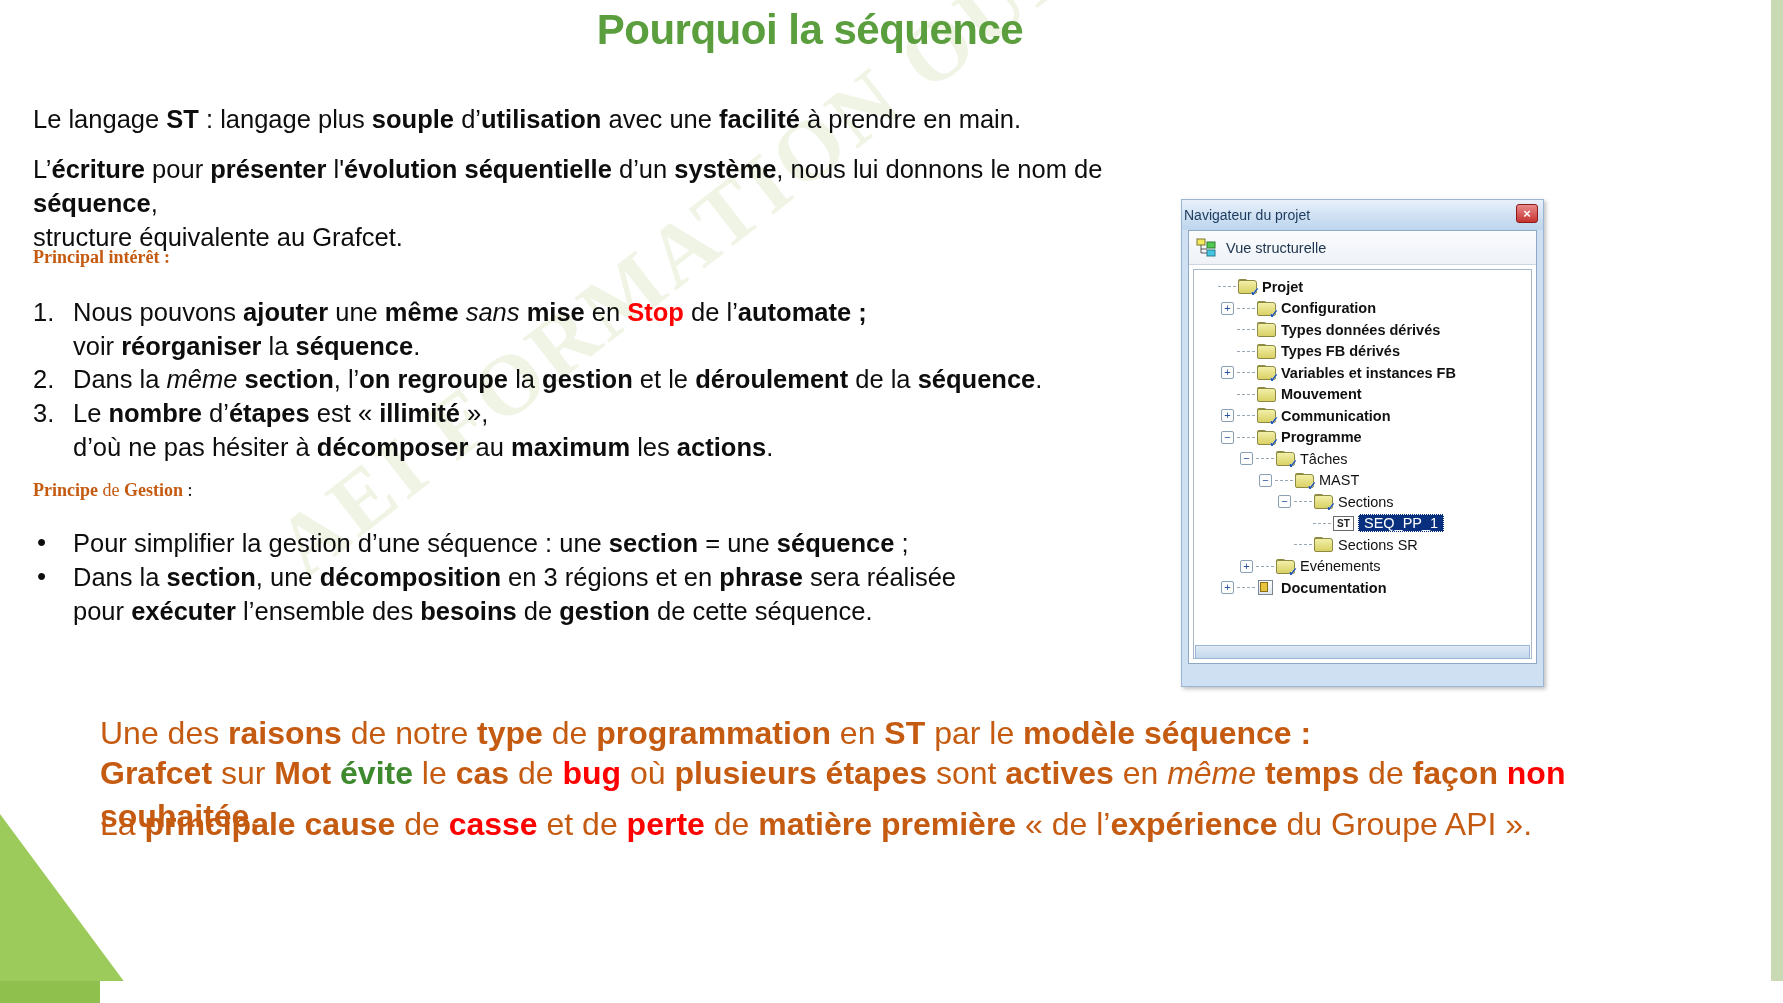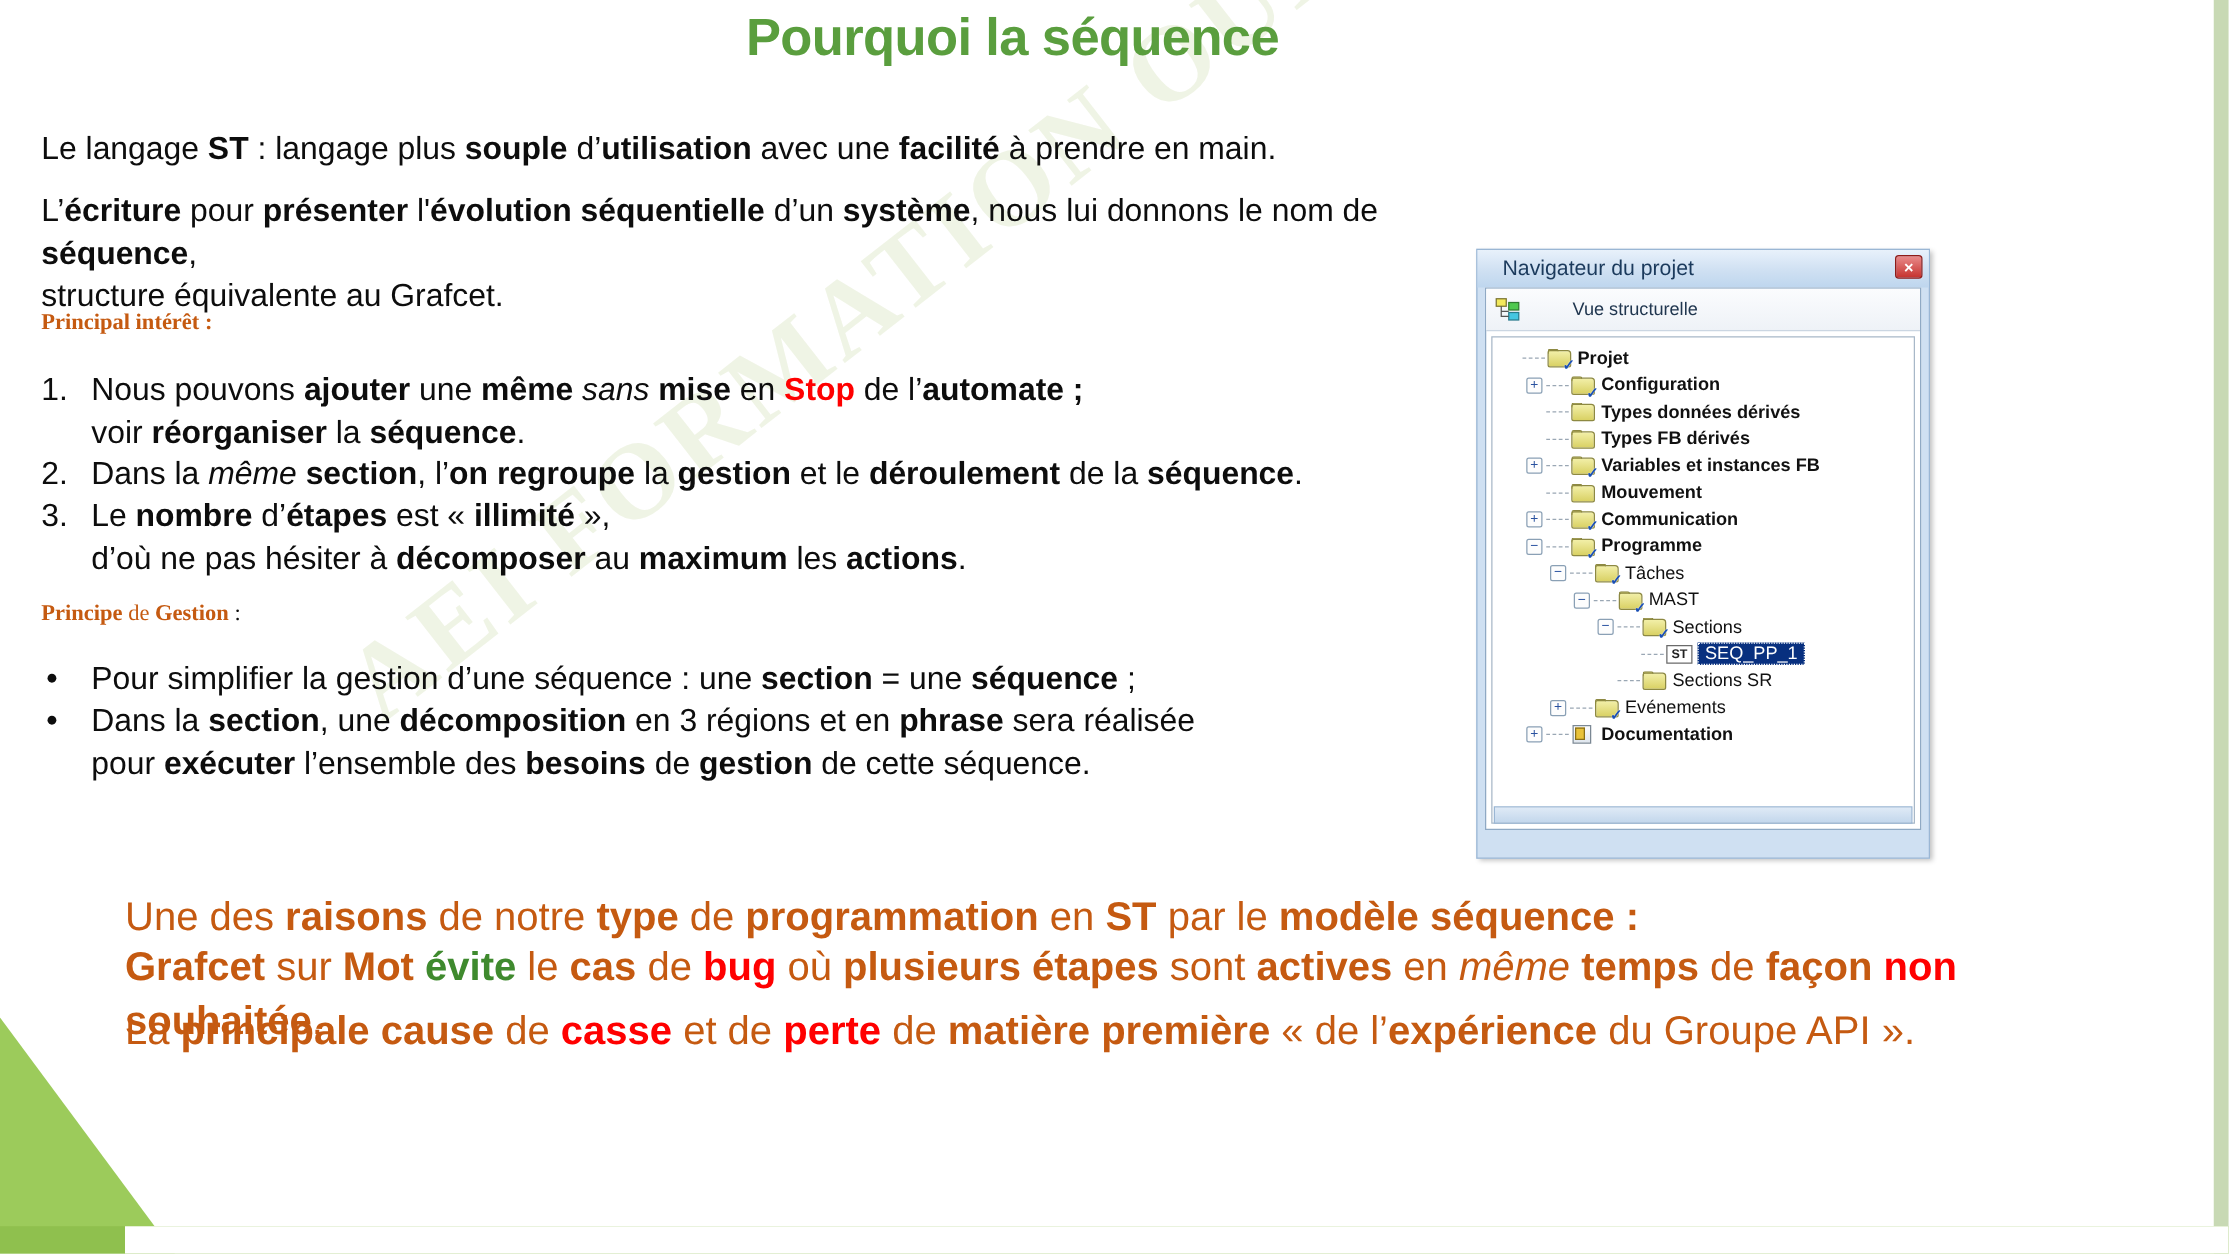--- a/index.html
+++ b/index.html
@@ -97,40 +97,39 @@
     box-shadow:2px 2px 4px rgba(0,0,0,.25);
     z-index:6;
     font-family:"Liberation Sans", sans-serif;
   }
   #nav-titlebar {
     height:30px; position:relative;
     background:linear-gradient(to bottom,#e8f1fb 0%,#cfe0f2 55%,#bed6ee 100%);
     display:flex; align-items:center;
   }
   #nav-title-text {
-    font-size:17px; color:#1b3a5c; padding-left:20px; font-weight:normal;
+    font-size:14px; color:#1b3a5c; padding-left:2px; font-weight:normal;
   }
   #nav-close-btn {
     position:absolute; right:5px; top:4px; width:22px; height:19px;
     background:linear-gradient(to bottom,#e98b8b,#c6332f);
     border:1px solid #8d1b18; border-radius:3px;
     color:#fff; font-size:13px; font-weight:bold;
     display:flex; align-items:center; justify-content:center;
     line-height:1;
   }
   #nav-body {
     position:absolute; left:6px; top:30px; right:6px; bottom:22px;
     background:#ffffff; border:1px solid #8fa9c4;
   }
   #nav-toolbar {
     height:34px; display:flex; align-items:center;
     background:linear-gradient(to bottom,#fbfcfe,#eef2f7);
     border-bottom:1px solid #cbd6e2;
     padding-left:7px;
-    gap:32px;
   }
   #nav-view-label { font-size:14.5px; color:#20364f; margin-left:8px; }
   #nav-tree-panel {
     position:absolute; left:4px; top:38px; right:4px; bottom:4px;
     background:#ffffff; border:1px solid #a8b8c8;
     overflow:hidden; padding:6px 0 0 0;
   }
   .tree-row {
     display:flex; align-items:center; height:21.5px;
     font-size:14.5px; color:#111; white-space:nowrap;

